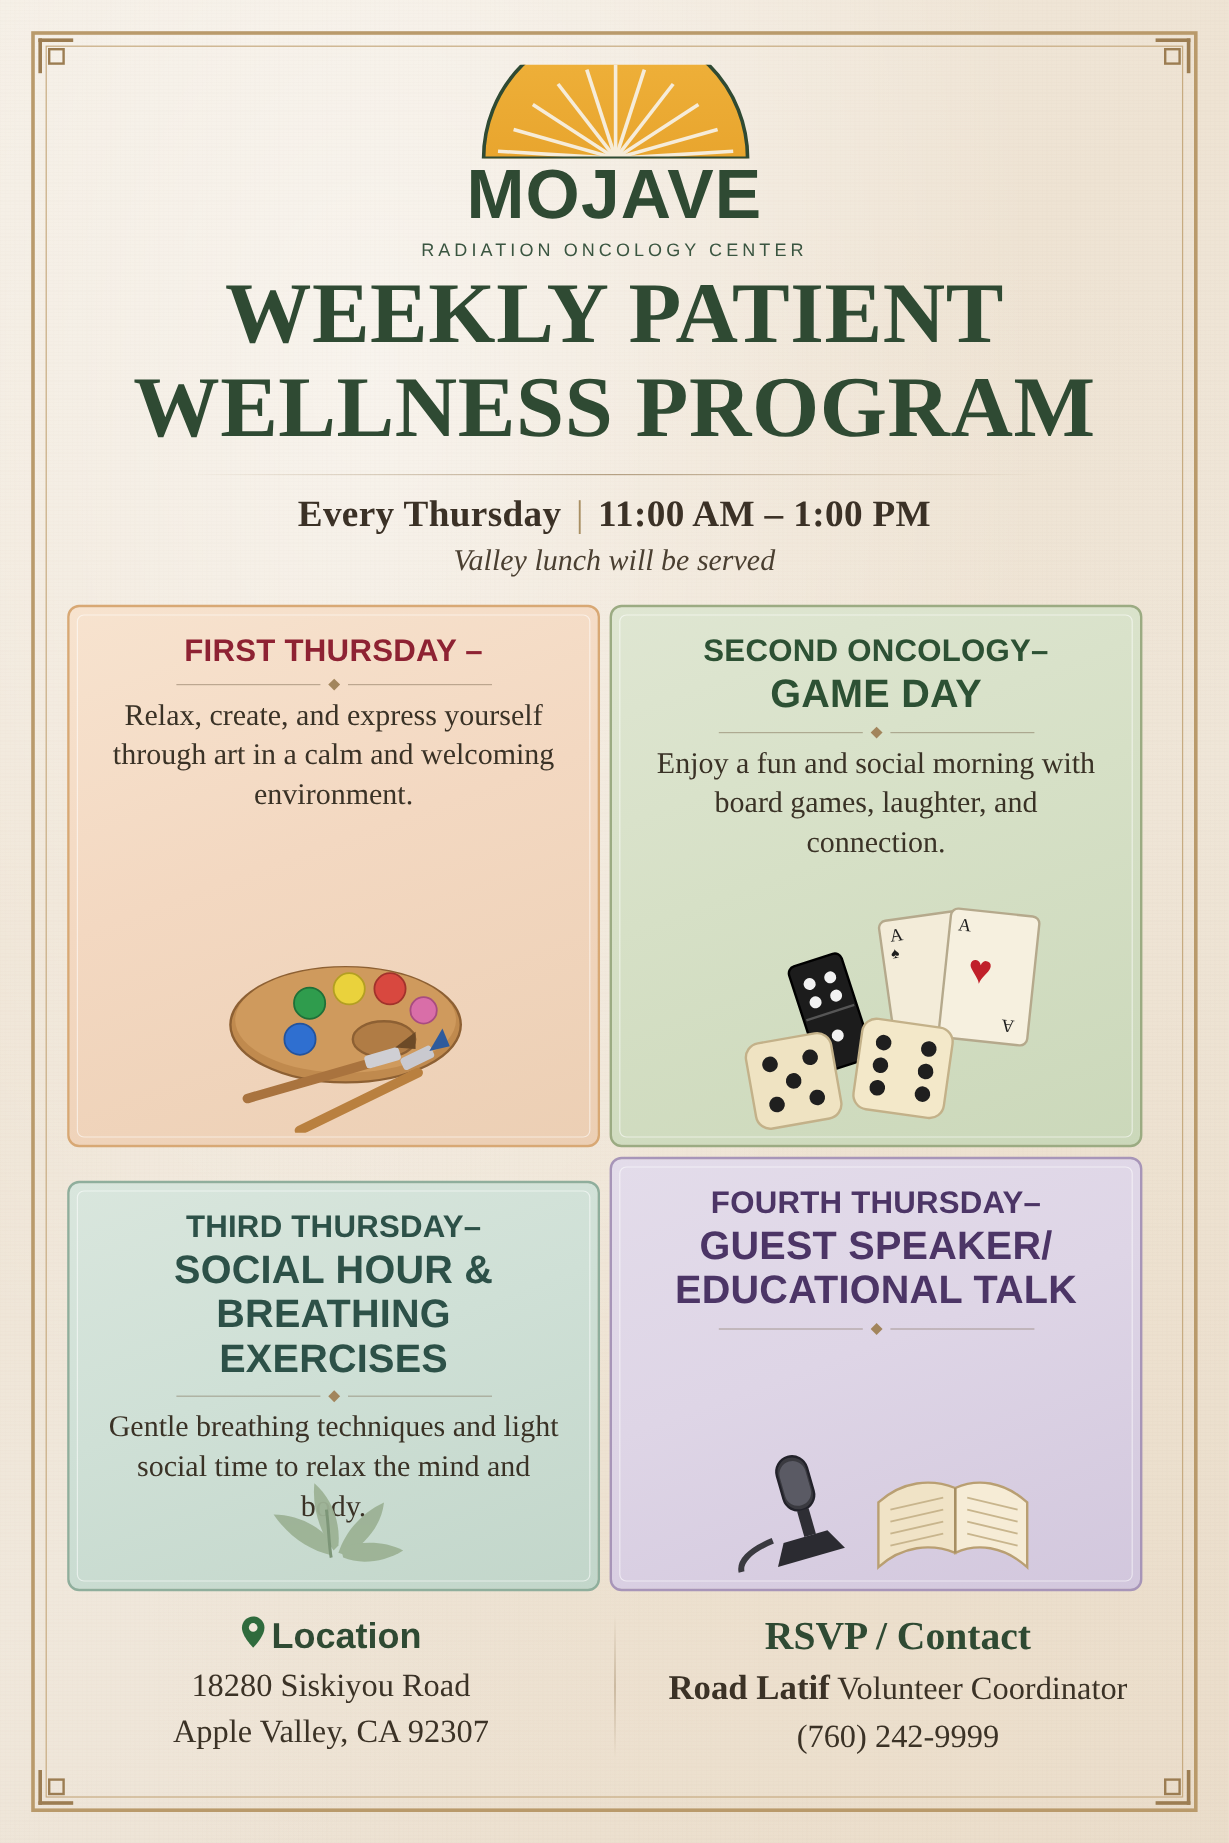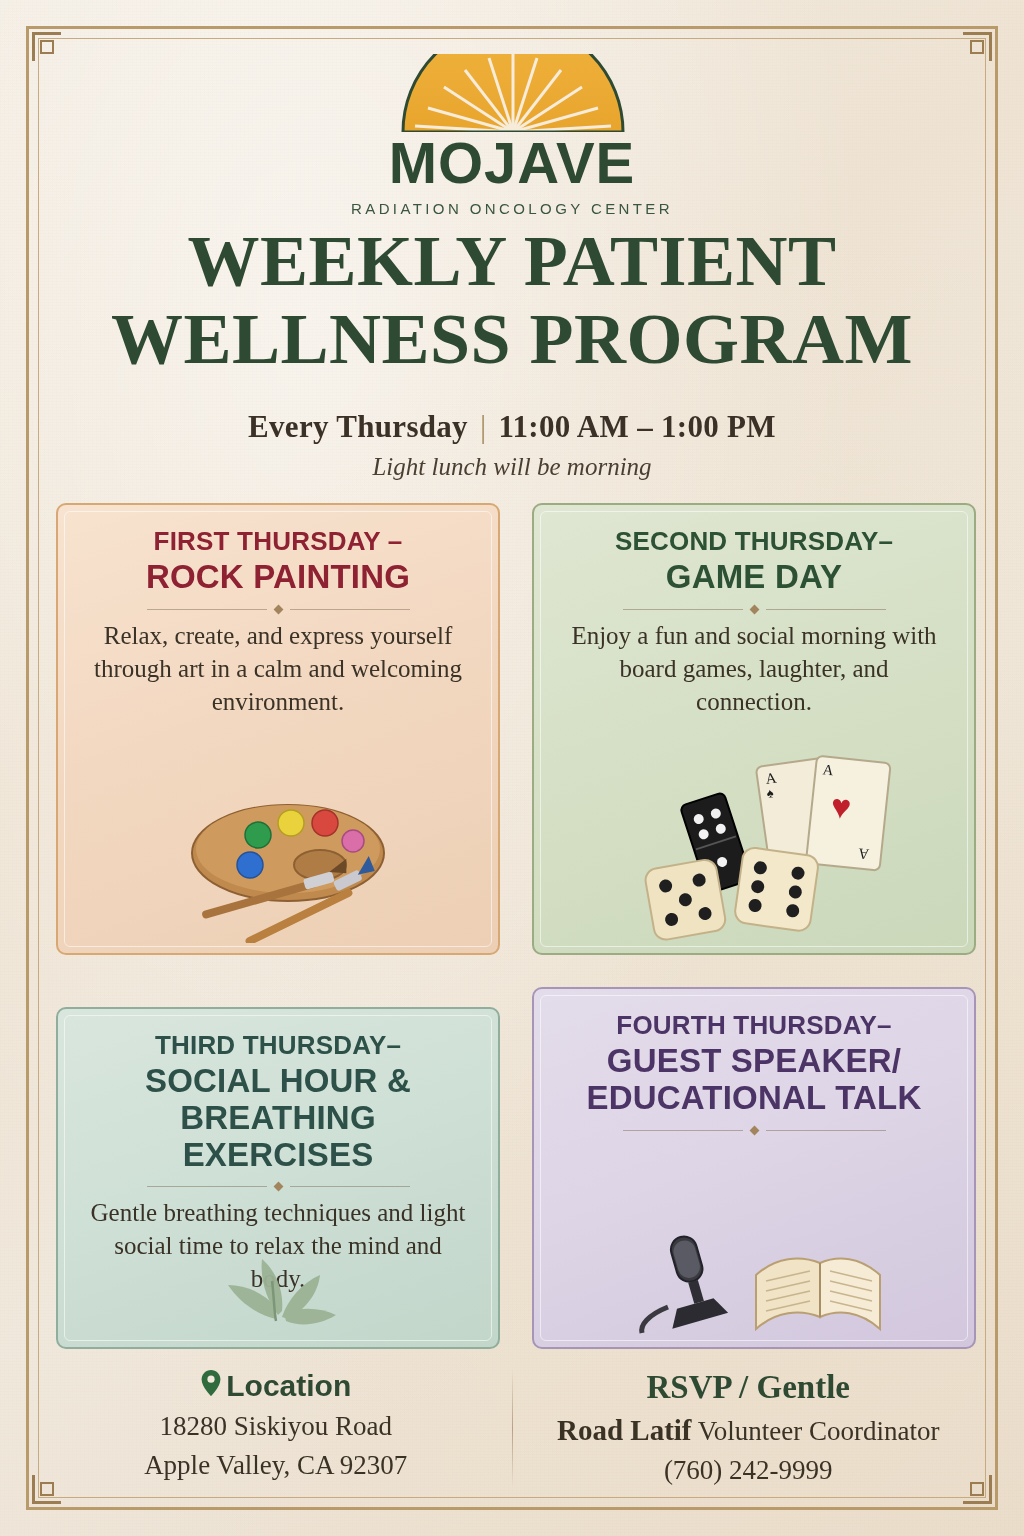--- a/index.html
+++ b/index.html
@@ -138,21 +138,21 @@
     text-align: center;
   }
 
   
   .grid {
     margin-top: 22px;
     width: 912px;
     display: grid;
     grid-template-columns: 444px 444px;
     grid-template-rows: 452px 362px;
-    gap: 32px;
+    gap: 8px;
   }
   .card {
     position: relative;
     border-radius: 10px;
     box-sizing: border-box;
     padding: 22px 26px 12px;
     overflow: hidden;
   }
   .card .inner-line {
     position: absolute;
@@ -329,29 +329,28 @@
 
     <div class="main-title">
       <span>WEEKLY PATIENT</span><br>
       <span>WELLNESS PROGRAM</span>
     </div>
     <div class="rule"></div>
 
     <div class="time-line">
       <span>Every Thursday</span><span class="time-sep">|</span><span>11:00 AM – 1:00 PM</span>
     </div>
-    <div class="lunch-line">Light lunch will be morning</div>
+    <div class="lunch-line">Valley lunch will be served</div>
 
     <div class="grid">
 
       <div class="card card-a">
         <div class="inner-line"></div>
         <div class="card-title">
           <span class="day">FIRST THURSDAY –</span>
-          <span class="topic">ROCK PAINTING</span>
         </div>
         <div class="diamond">
           <span class="line"></span>
           <span class="dot"></span>
           <span class="line"></span>
         </div>
         <div class="card-desc">Relax, create, and express yourself through art in a calm and welcoming environment.</div>
         <div class="card-art">
           <svg width="260" height="160" viewBox="0 0 260 160">
             <ellipse cx="140" cy="70" rx="96" ry="48" fill="#c08a4e" stroke="#8d6033" stroke-width="2"></ellipse>
@@ -372,21 +371,21 @@
               <rect x="186" y="92" width="28" height="11" rx="3" fill="#c9c9cf" transform="rotate(-26 200 98)"></rect>
               <path d="M208,88 l18,-12 -1,16 z" fill="#2f5b9c" transform="rotate(-26 217 86)"></path>
             </g>
           </svg>
         </div>
       </div>
 
       <div class="card card-b">
         <div class="inner-line"></div>
         <div class="card-title">
-          <span class="day">SECOND THURSDAY–</span>
+          <span class="day">SECOND ONCOLOGY–</span>
           <span class="topic">GAME DAY</span>
         </div>
         <div class="diamond">
           <span class="line"></span>
           <span class="dot"></span>
           <span class="line"></span>
         </div>
         <div class="card-desc">Enjoy a fun and social morning with board games, laughter, and connection.</div>
         <div class="card-art">
           <svg width="280" height="190" viewBox="0 0 280 190">
@@ -513,21 +512,21 @@
           </span>
           <span>Location</span>
         </div>
         <div class="foot-line">18280 Siskiyou Road</div>
         <div class="foot-line">Apple Valley, CA 92307</div>
       </div>
 
       <div class="foot-div"></div>
 
       <div class="foot-col right">
-        <div class="foot-head rsvp">RSVP / Gentle</div>
+        <div class="foot-head rsvp">RSVP / Contact</div>
         <div class="foot-line name">
           <b>Road Latif</b>
           <span>Volunteer Coordinator</span>
         </div>
         <div class="foot-line">(760) 242-9999</div>
       </div>
     </div>
 
   </div>
 </div>

